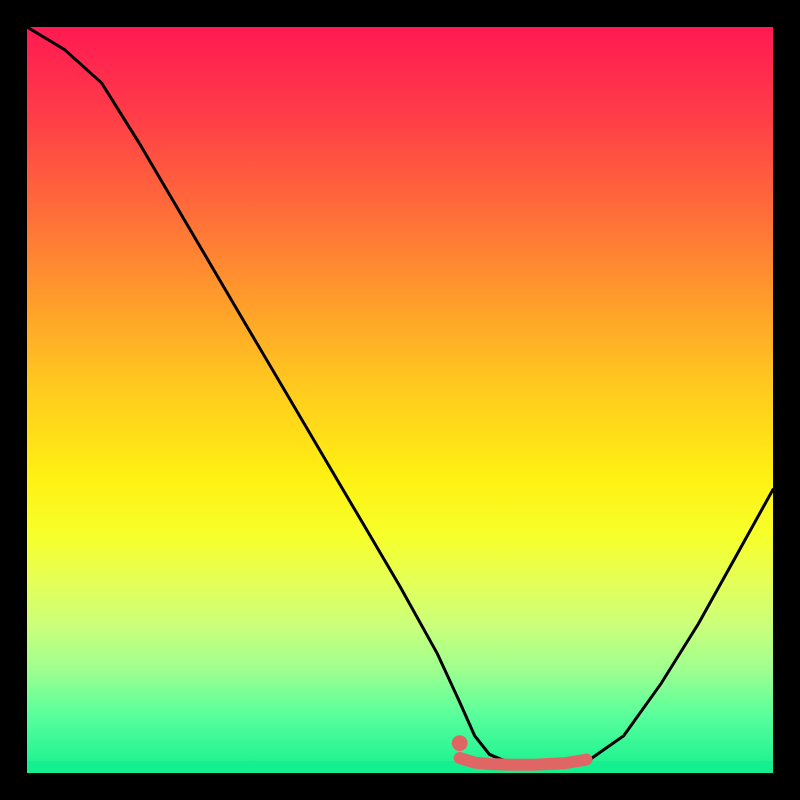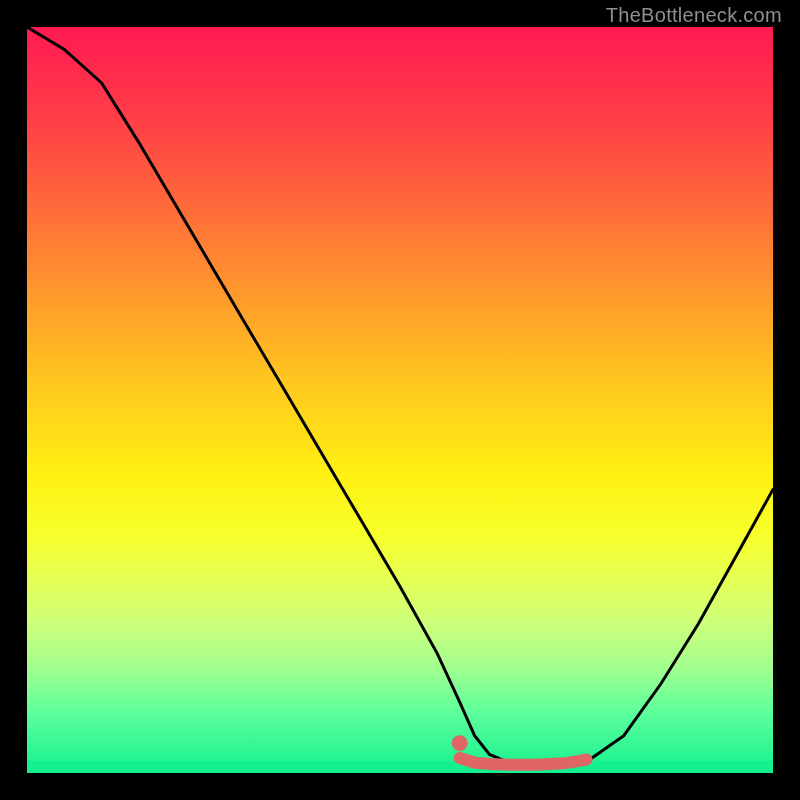--- a/index.html
+++ b/index.html
@@ -66,21 +66,20 @@
   }
   svg.curve {
     position: absolute;
     inset: 0;
   }
 </style>
 </head>
 <body>
 
 <div class="frame">
-  <div class="watermark">TheBottleneck.com</div>
 
   <div class="plot">
     <div class="bg-gradient"></div>
     <div class="band green-band"></div>
     <svg class="curve" viewBox="0 0 746 746" preserveAspectRatio="none">
       <path id="main-curve" fill="none" stroke="#000000" stroke-width="3" stroke-linecap="round" d="M0.0 0.0 L37.3 22.4 L74.6 55.9 L111.9 115.6 L149.2 179.0 L186.5 242.4 L223.8 305.9 L261.1 369.3 L298.4 432.7 L335.7 496.1 L373.0 559.5 L410.3 626.6 L432.7 675.1 L447.6 708.7 L462.5 727.4 L484.9 737.0 L507.3 740.0 L537.1 740.0 L559.5 734.8 L596.8 708.7 L634.1 656.5 L671.4 596.8 L708.7 529.7 L746.0 462.5"></path>
       <path id="highlight-curve" fill="none" stroke="#e06666" stroke-width="12" stroke-linecap="round" d="M432.7 731.1 L447.6 735.6 L462.5 737.0 L484.9 737.8 L507.3 737.8 L537.1 736.3 L559.5 732.6"></path>
       <circle id="start-dot" r="8" fill="#e06666" cx="432.7" cy="716.2"></circle>
     </svg>
   </div>

